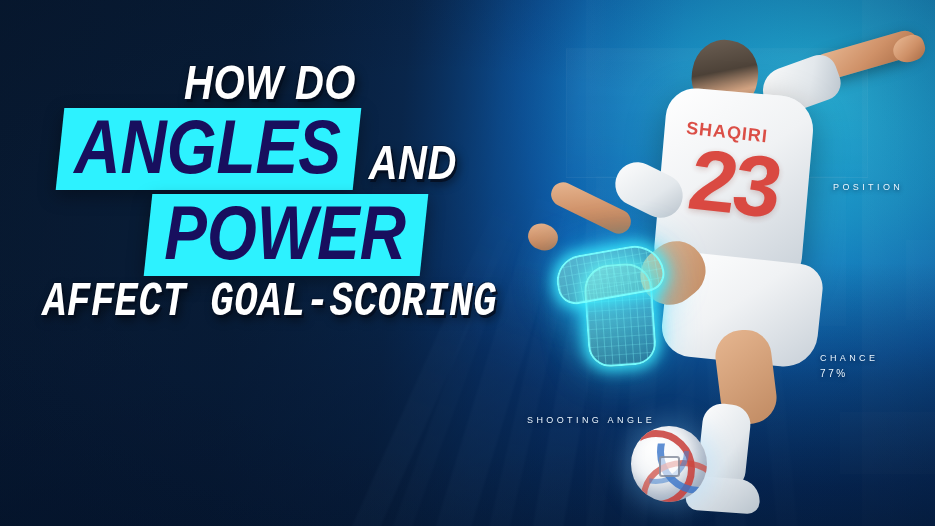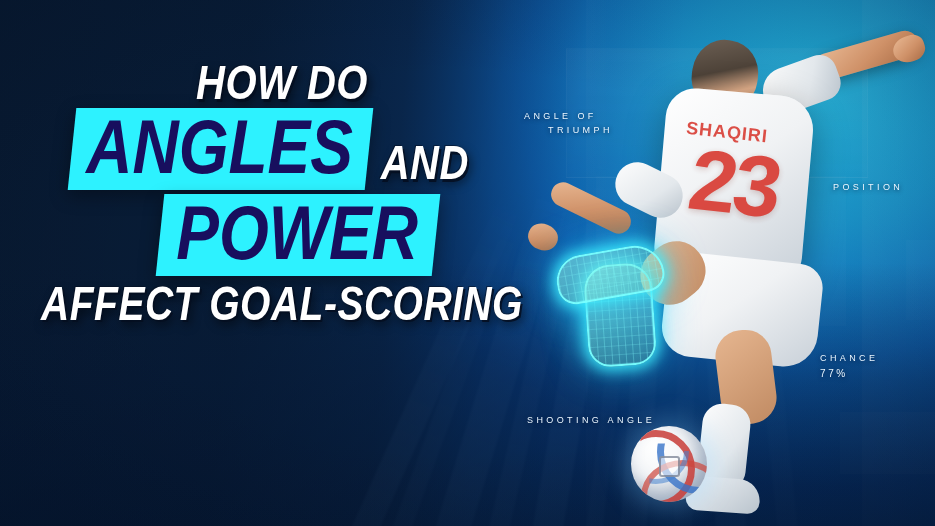--- a/index.html
+++ b/index.html
@@ -73,21 +73,21 @@
     position: absolute;
     bottom: -120px;
     transform-origin: 50% 100%;
     background: linear-gradient(0deg, rgba(150,205,255,0.20), rgba(150,205,255,0.02) 85%, rgba(150,205,255,0));
     filter: blur(1px);
   }
 
   
   .title-block {
     position: absolute;
-    left: 12px;
+    left: 0;
     top: 62px;
     width: 540px;
     text-align: center;
     z-index: 25;
   }
   .line { position: relative; }
 
   .t-white {
     display: inline-block;
     color: #ffffff;
@@ -132,21 +132,21 @@
   #row-angles .t-white { font-size: 40px; margin-left: 12px; margin-bottom: 8px; }
 
   #row-power {
     display: flex;
     justify-content: flex-start;
     margin-left: 148px;
     margin-bottom: 8px;
   }
   #row-power .hl { font-size: 64px; padding: 7px 18px 11px 16px; }
 
-  #row-affect { margin-bottom: 2px; }
+  #row-affect { margin-bottom: 2px; font-family: Liberation Mono, monospace; }
   #row-affect .t-white { font-size: 39px; }
   #row-chances .t-white { font-size: 39px; }
 
   
   .player { position: absolute; z-index: 20; }
 
   .skin  { background: linear-gradient(150deg,#e8b893,#cf9168 55%,#a96c46); }
   .kit   { background: linear-gradient(140deg,#ffffff,#f0f2f4 45%,#c8d0d8); }
   .kit2  { background: linear-gradient(120deg,#fdfdfd,#e3e8ec 60%,#b9c3cc); }
 
@@ -290,24 +290,20 @@
                 border:5px solid rgba(70,130,205,.55); border-radius:50%;
                 clip-path:inset(50% 0 0 40%);"></div>
     <div style="position:absolute; left:28px; top:30px; width:17px; height:17px;
                 border:2px solid rgba(90,100,120,.6); border-radius:3px;
                 background:rgba(255,255,255,.6);"></div>
   </div>
 
   <div class="bg-bottomdark"></div>
   <div class="bg-vignette"></div>
 
-  <div class="hud" style="left:524px; top:110px;">
-    <span>ANGLE OF</span>
-    <span style="display:block; margin-left:24px;">TRIUMPH</span>
-  </div>
 
   <div class="hud" style="left:833px; top:181px;">
     <span>POSITION</span>
   </div>
 
   <div class="hud" style="left:820px; top:352px;">
     <span>CHANCE</span>
     <span class="val">77%</span>
   </div>
 

